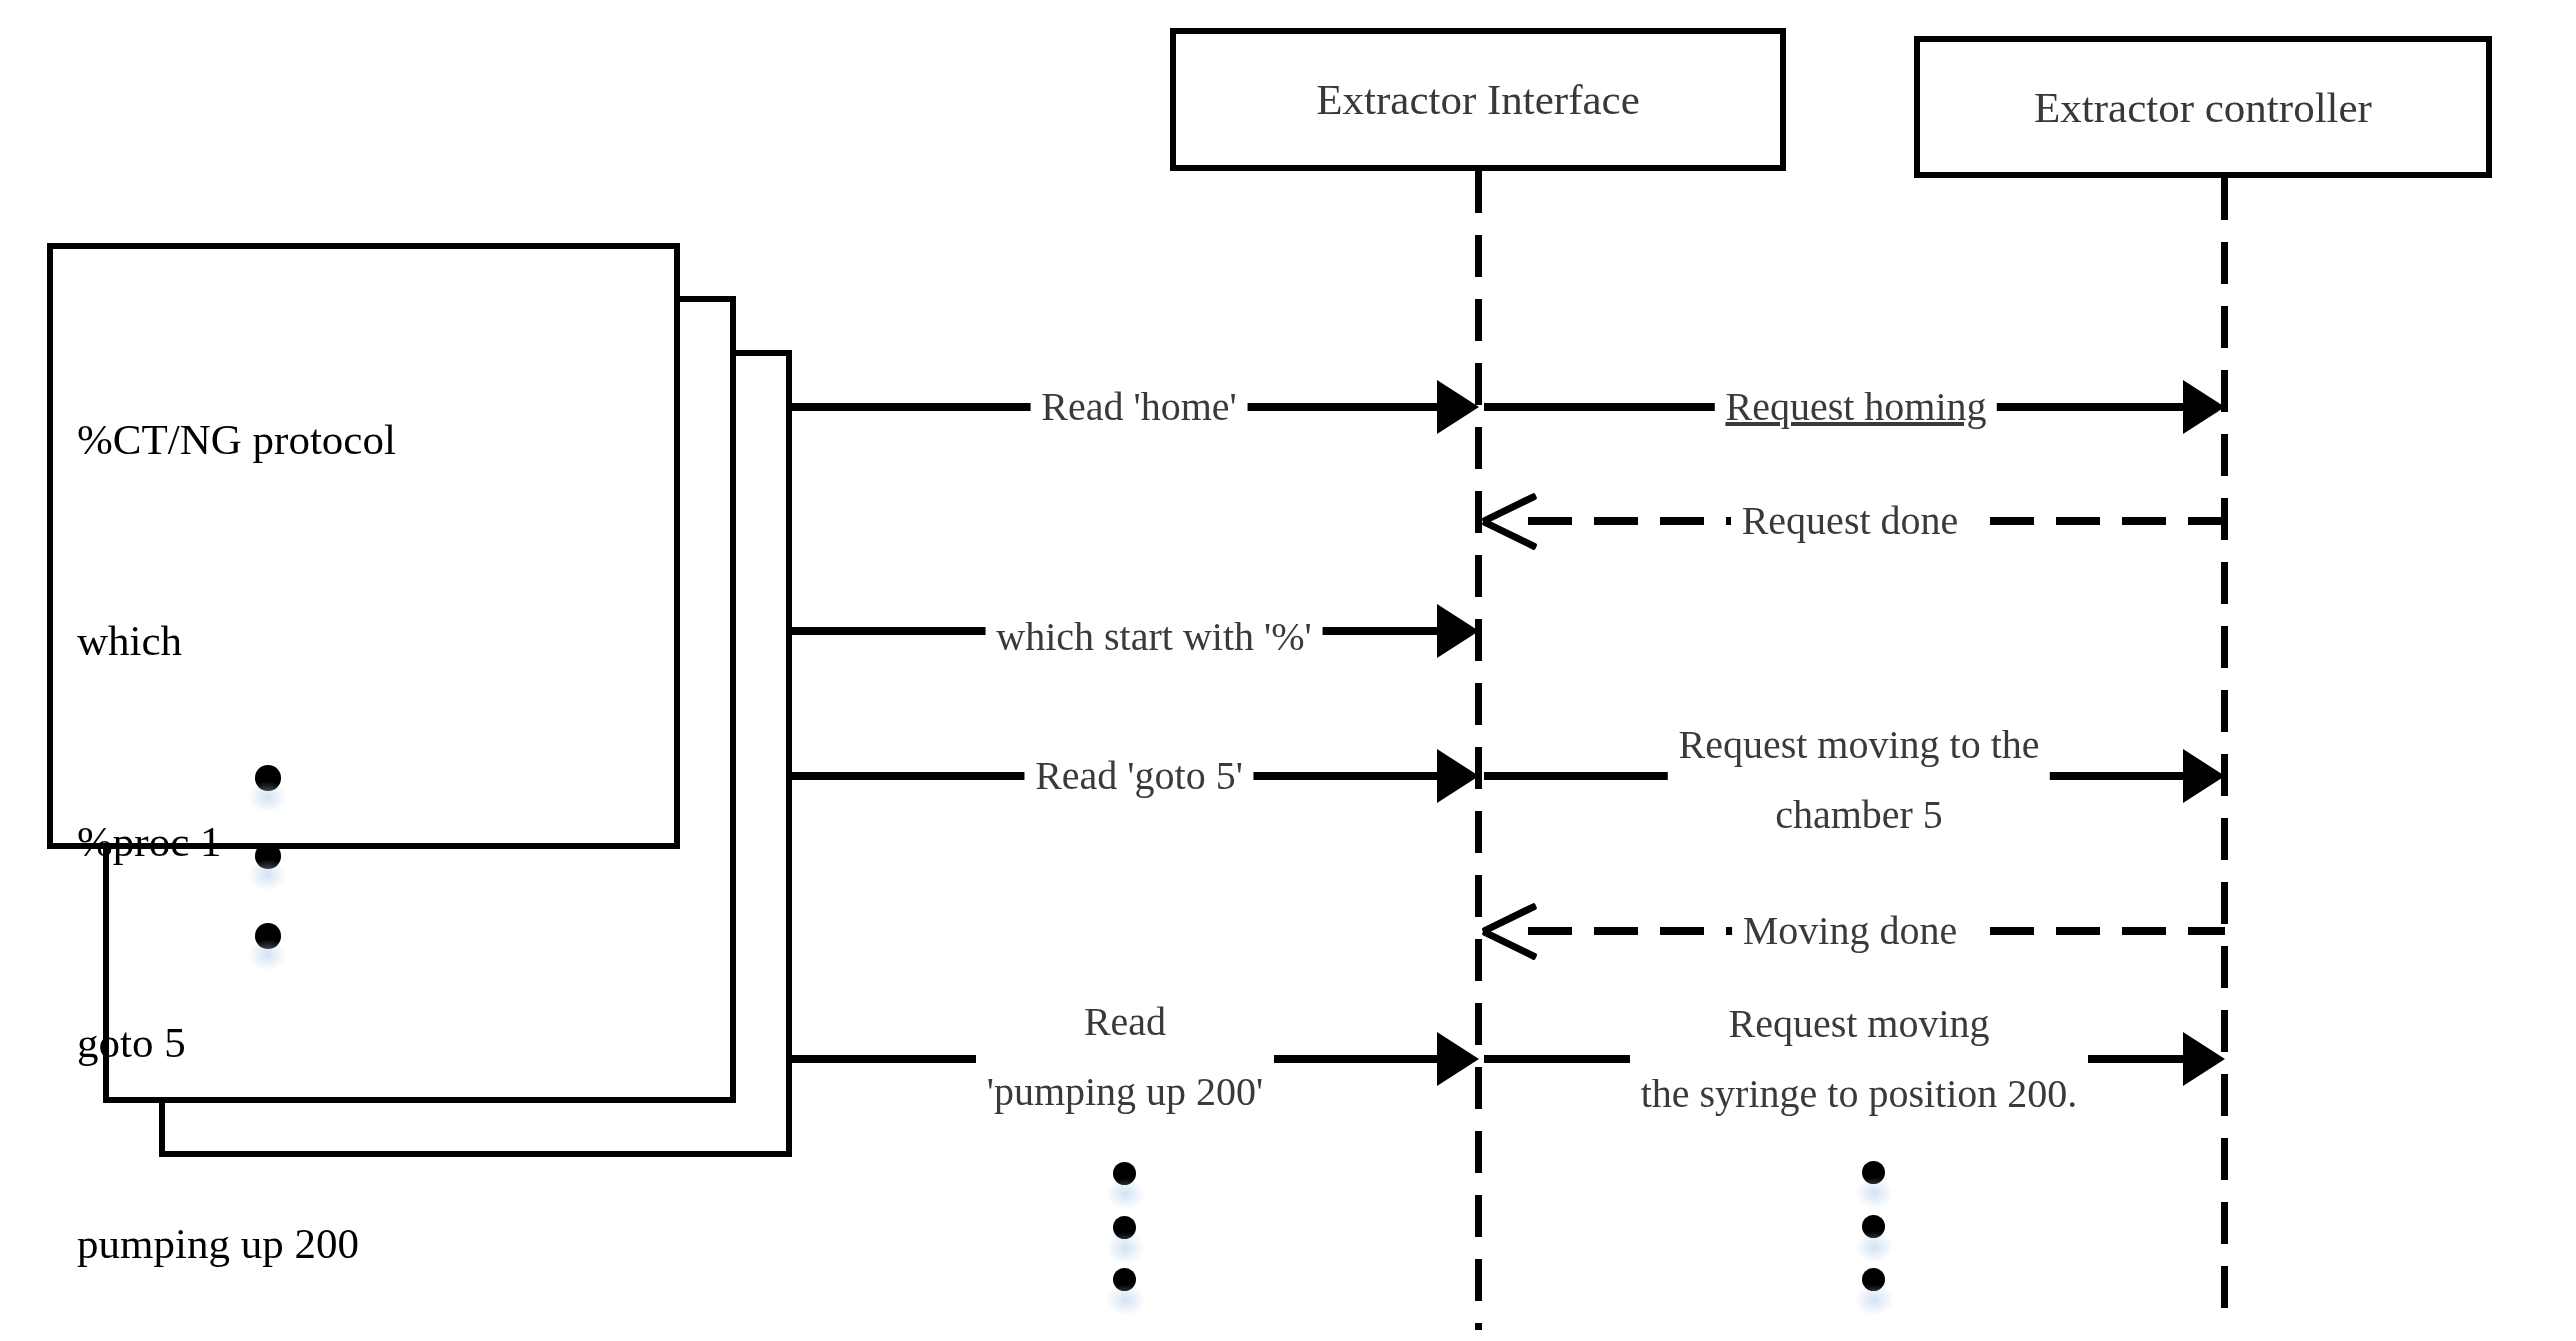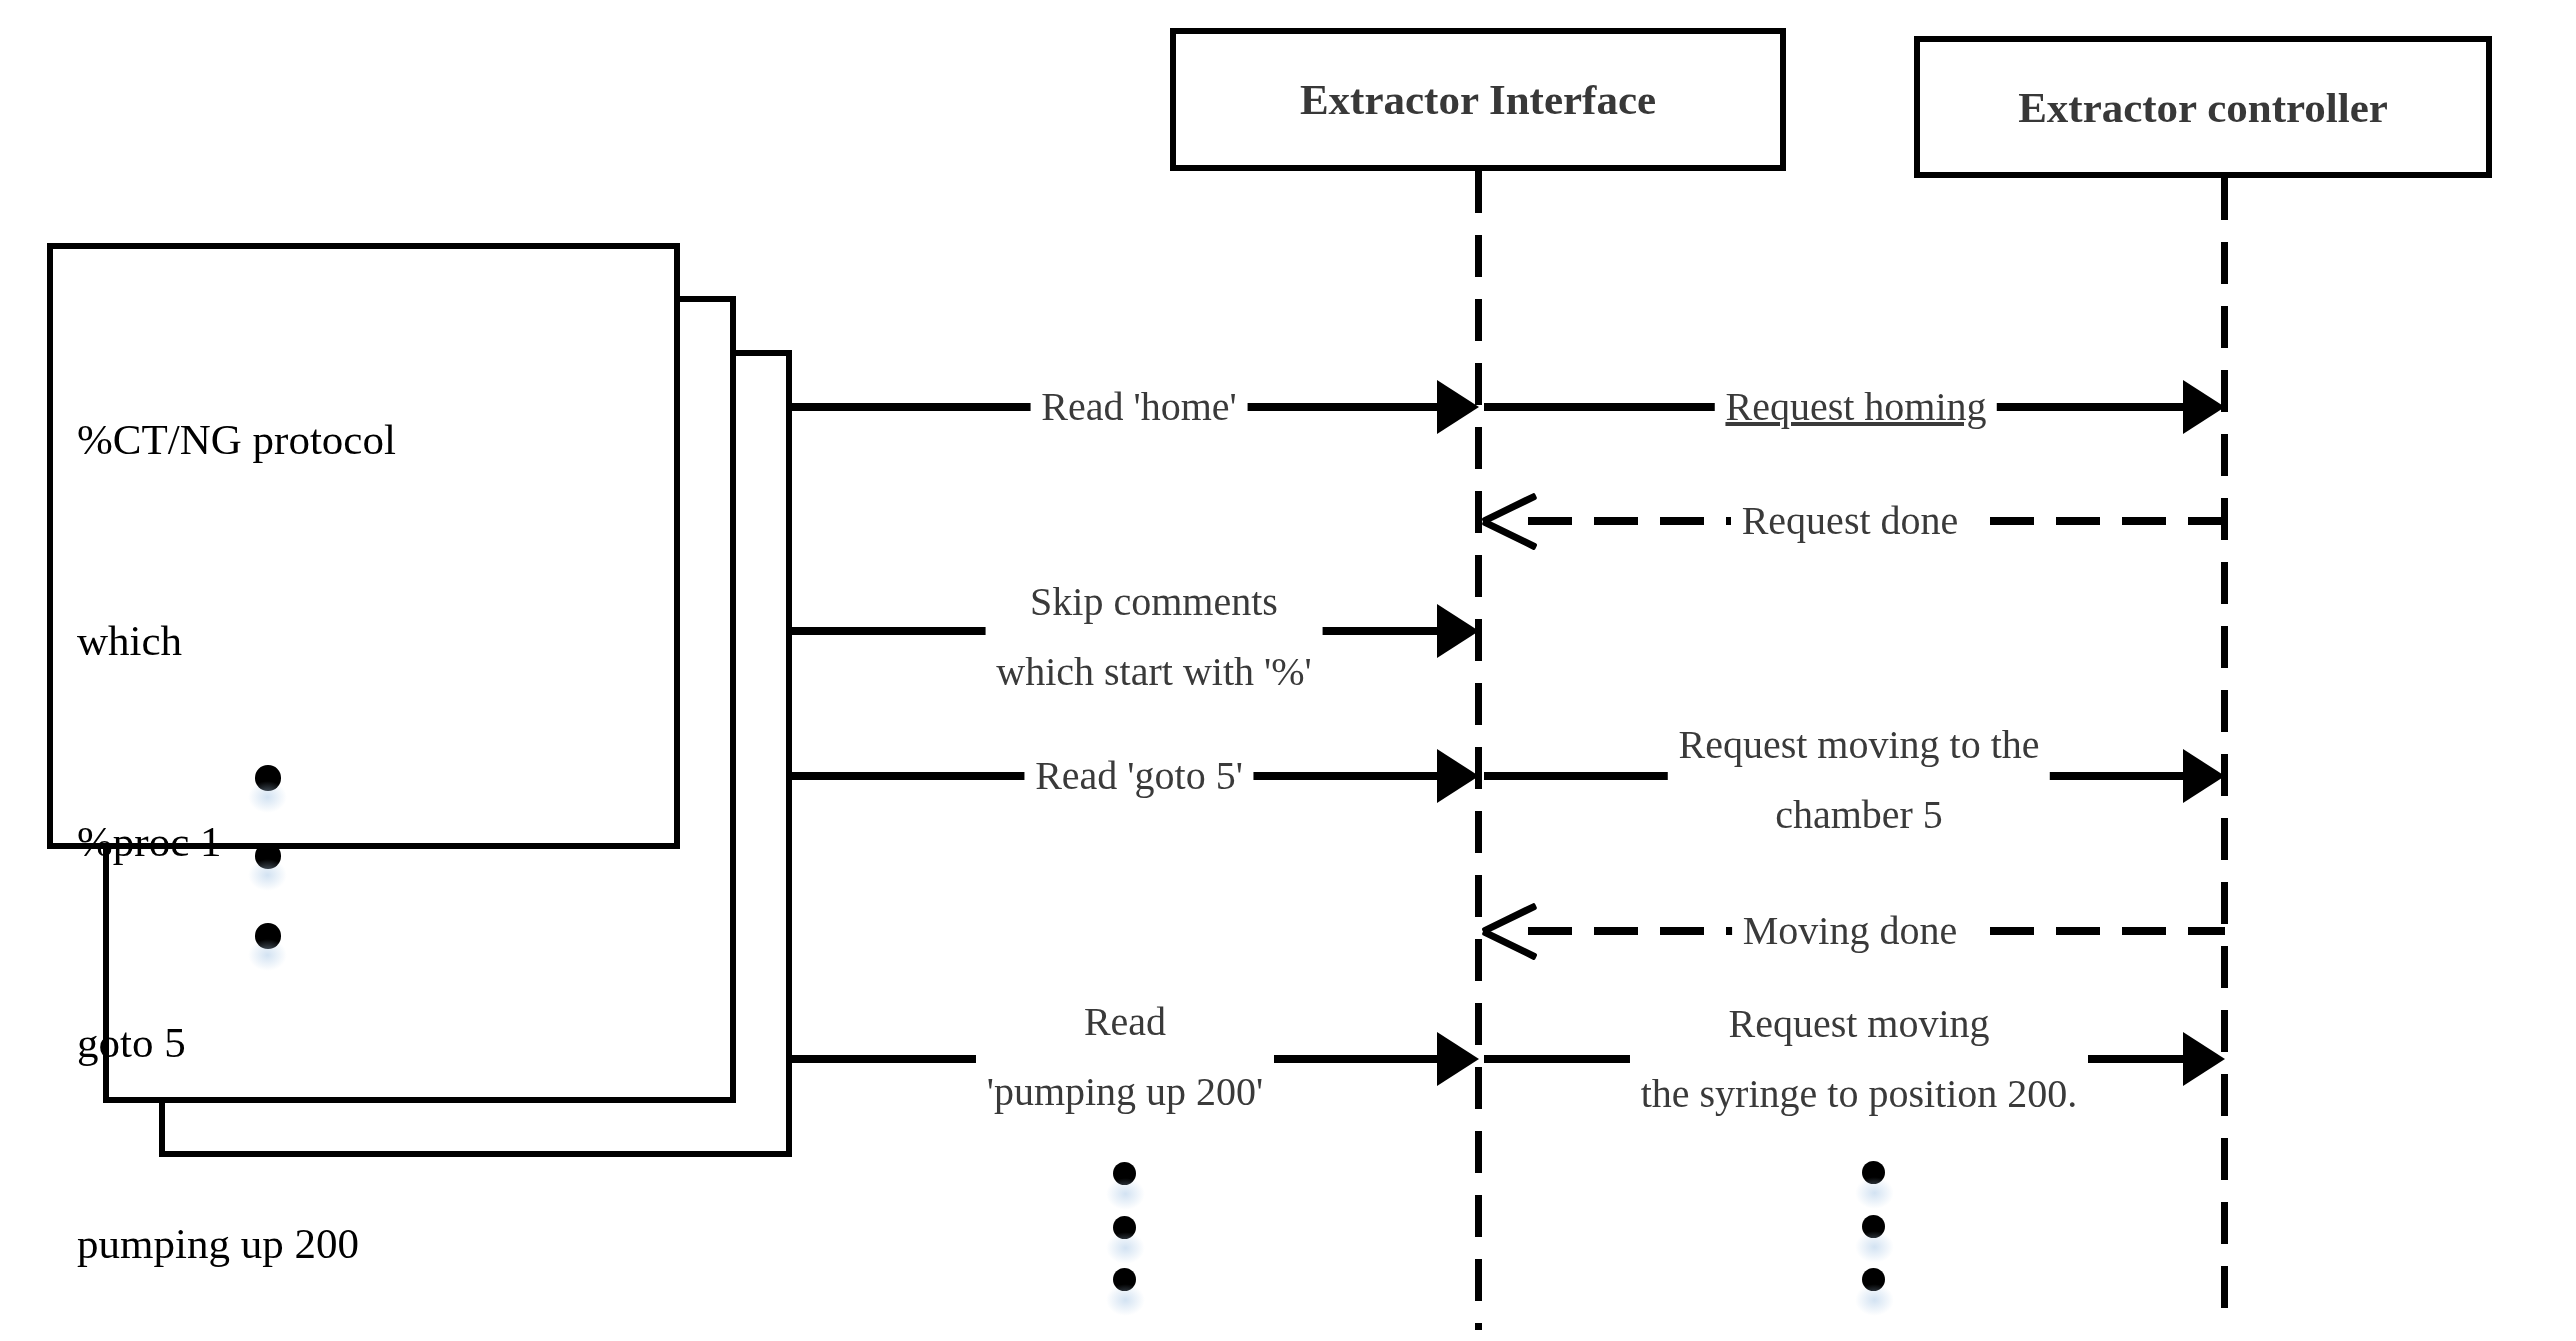--- a/index.html
+++ b/index.html
@@ -24,21 +24,21 @@
   .page-2{left:103px;top:296px;width:633px;height:807px;}
   .page-1{left:47px;top:243px;width:633px;height:606px;}
   .code{
     position:absolute;left:24px;top:23px;
     font-size:43px;line-height:67px;color:#000;white-space:pre;
   }
   
   .actor{
     position:absolute;background:#fff;border:6.7px solid #000;
     box-sizing:border-box;display:flex;align-items:center;justify-content:center;
-    font-weight:bold;font-size:43px;color:#383838;text-align:center;
+    font-weight:normal;font-size:43px;color:#383838;text-align:center;
   }
   .actor-interface{left:1170px;top:28px;width:616px;height:143px;}
   .actor-controller{left:1914px;top:36px;width:578px;height:142px;align-items:center;}
   
   .lifeline{
     position:absolute;width:6.7px;
     background:repeating-linear-gradient(180deg,#000 0 42px,transparent 42px 64px);
   }
   .lifeline-interface{left:1475px;top:171px;height:1159px;}
   .lifeline-controller{left:2221px;top:178px;height:1152px;}
@@ -122,21 +122,20 @@
     <div class="msg-dashed" style="left:1528px;top:517px;width:697px;"></div>
     <div class="chevron-arm" style="left:1483px;top:518px;transform:rotate(-26deg);"></div>
     <div class="chevron-arm" style="left:1483px;top:518px;transform:rotate(26deg);"></div>
     <div class="msg-label" style="left:1850px;top:521px;">Request done</div>
   </div>
 
   <div>
     <div class="msg-line" style="left:792px;top:627px;width:647px;"></div>
     <div class="arrowhead" style="left:1437px;top:604px;"></div>
     <div class="msg-label" style="left:1154px;top:637px;">
-      <div>Skip comments</div>
       <div>which start with '%'</div>
     </div>
   </div>
 
   <div>
     <div class="msg-line" style="left:792px;top:772px;width:647px;"></div>
     <div class="arrowhead" style="left:1437px;top:749px;"></div>
     <div class="msg-label" style="left:1139px;top:776px;">Read 'goto 5'</div>
   </div>
 

